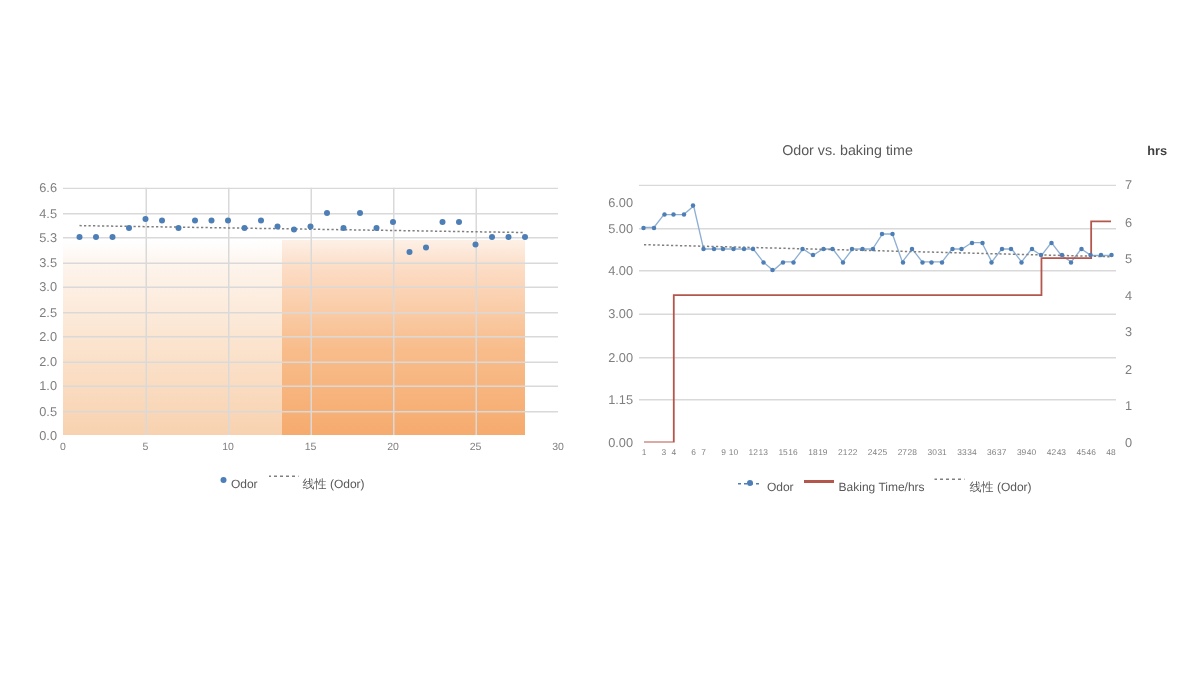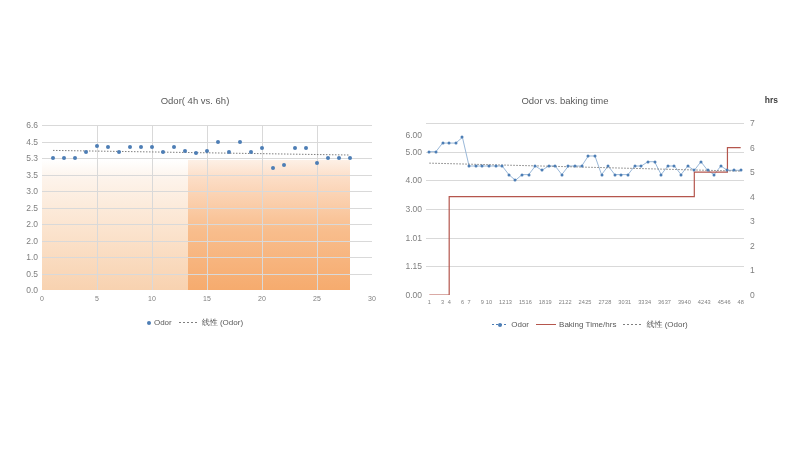--- a/index.html
+++ b/index.html
@@ -53,38 +53,37 @@
   .dot{
     position:absolute;width:4px;height:4px;border-radius:50%;
     background:#4d7eb5;transform:translate(-50%,-50%);
   }
   .dot-sm{width:3px;height:3px;}
 
   .legend{
     position:absolute;left:0;right:0;display:flex;justify-content:center;
     align-items:center;gap:7px;font-size:8px;color:#595959;white-space:nowrap;
   }
-  .lg-item{display:flex;align-items:center;gap:3px;}
+  .lg-item{display:flex;gap:3px;}
   .lg-dot{width:4px;height:4px;border-radius:50%;background:#4d7eb5;display:inline-block;}
   .lg-dotline{width:16px;height:4px;position:relative;display:inline-block;}
   .lg-dotline::before{content:"";position:absolute;left:0;right:0;top:1.5px;height:1px;
     background:repeating-linear-gradient(to right,#4d7eb5 0 2px,transparent 2px 4px);}
   .lg-dotline .lg-dot{position:absolute;left:6px;top:0;}
   .lg-dash{width:20px;height:1px;background:repeating-linear-gradient(to right,#7f7f7f 0 2px,transparent 2px 4px);display:inline-block;}
   .lg-line{width:20px;height:1.6px;background:#b5564d;display:inline-block;}
   svg{display:block;overflow:visible;}
 </style>
 </head>
 <body>
 
 <div class="slide">
 
 
   <div class="chart" id="left-chart" style="left:10px;top:95px;width:370px;height:250px;">
-    <div class="chart-title">Odor( 4h vs. 6h)</div>
     <div class="plot" id="left-plot" style="left:32px;top:30px;width:330px;height:165px;">
         <div class="plot-bg"></div>
         <div class="band band-a" style="left:0px;width:146.3px;height:130.35px;"></div>
         <div class="band band-b" style="left:146.3px;width:161.7px;height:130.35px;"></div>
         <div class="gridline" style="top:148.5px;"></div>
         <div class="gridline" style="top:132px;"></div>
         <div class="gridline" style="top:115.5px;"></div>
         <div class="gridline" style="top:99px;"></div>
         <div class="gridline" style="top:82.5px;"></div>
         <div class="gridline" style="top:66px;"></div>
@@ -224,21 +223,21 @@
         <div class="dot dot-sm" style="left:281.5625px;top:47.3px;"></div>
         <div class="dot dot-sm" style="left:288.1875px;top:51.599999999999994px;"></div>
         <div class="dot dot-sm" style="left:294.8125px;top:43px;"></div>
         <div class="dot dot-sm" style="left:301.4375px;top:47.3px;"></div>
         <div class="dot dot-sm" style="left:308.0625px;top:47.3px;"></div>
         <div class="dot dot-sm" style="left:314.6875px;top:47.3px;"></div>
       </div>
     <div id="right-yticks">
         <div class="ytick" style="left:0px;width:32px;top:200px;">0.00</div>
         <div class="ytick" style="left:0px;width:32px;top:171.33333333333334px;">1.15</div>
-        <div class="ytick" style="left:0px;width:32px;top:142.66666666666669px;">1.01</div>
+        <div class="ytick" style="left:0px;width:32px;top:142.66666666666669px;">2.00</div>
         <div class="ytick" style="left:0px;width:32px;top:114px;">3.00</div>
         <div class="ytick" style="left:0px;width:32px;top:85.33333333333334px;">4.00</div>
         <div class="ytick" style="left:0px;width:32px;top:56.66666666666666px;">5.00</div>
         <div class="ytick" style="left:0px;width:32px;top:28px;margin-top:12px;">6.00</div>
       </div>
     <div id="right-y2ticks">
         <div class="ytick ytick-r" style="left:360px;width:26px;top:200px;">0</div>
         <div class="ytick ytick-r" style="left:360px;width:26px;top:175.42857142857144px;">1</div>
         <div class="ytick ytick-r" style="left:360px;width:26px;top:150.85714285714286px;">2</div>
         <div class="ytick ytick-r" style="left:360px;width:26px;top:126.28571428571429px;">3</div>

